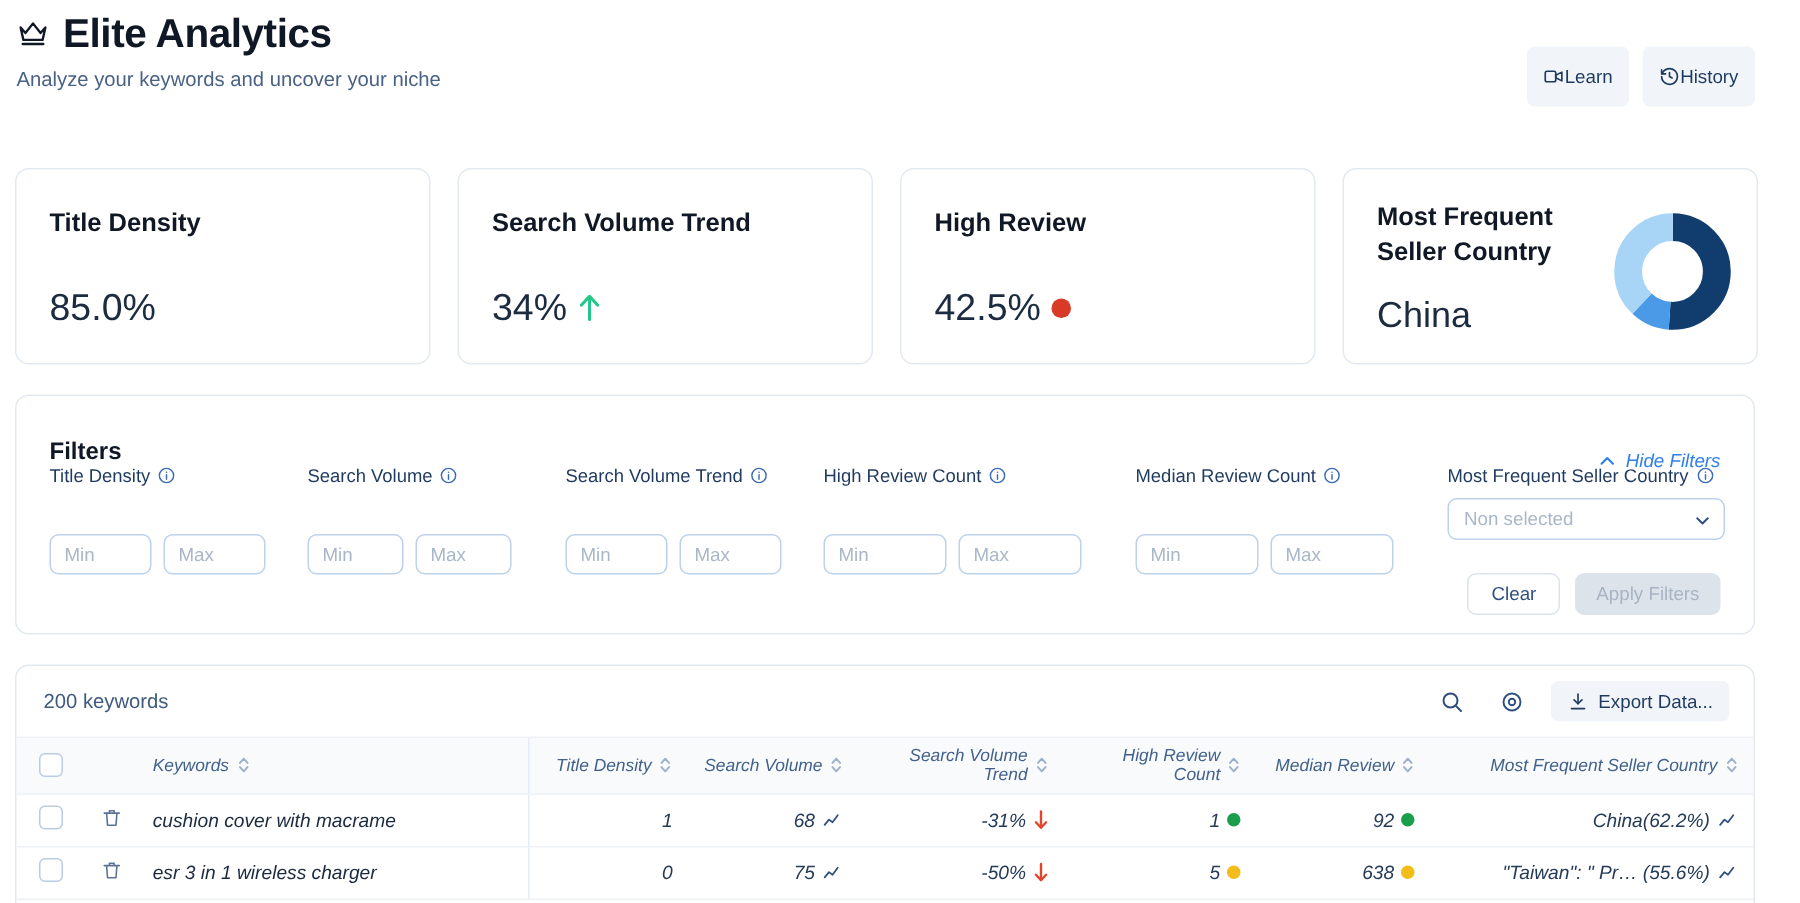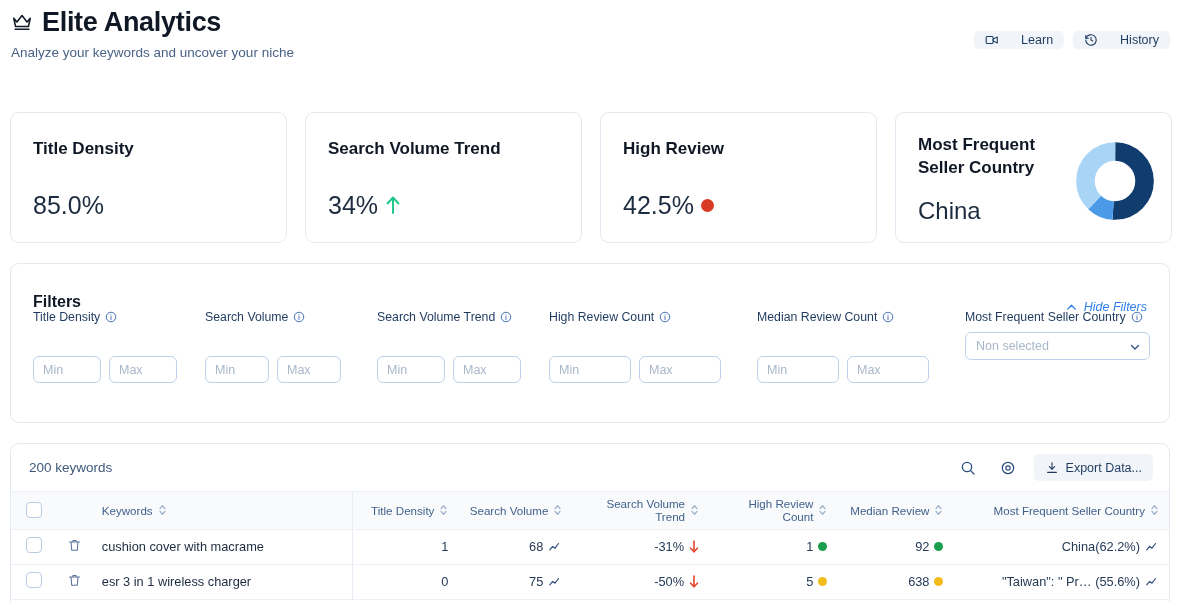--- a/index.html
+++ b/index.html
@@ -14,22 +14,22 @@
 
   
   .header { position: absolute; left: 0; top: 0; width: 1200px; height: 92px; }
   .title-row { position: absolute; left: 11px; top: 6px; display: flex; align-items: center; gap: 9px; }
   .crown-icon { width: 22px; height: 22px; display: block; color: #101826; }
   .app-title { font-size: 27px; font-weight: bold; color: #101826; letter-spacing: -0.3px; line-height: 32px; }
   .subtitle { position: absolute; left: 11px; top: 45px; font-size: 13.5px; color: #4a6285; font-weight: normal; }
 
   .header-actions { position: absolute; right: 30px; top: 31px; display: flex; gap: 9px; }
   .hbtn {
-    display: flex; align-items: center; gap: 22px;
-    height: 18px; padding: 0 11px;
+    display: flex; align-items: center; gap: 0;
+    height: 40px; padding: 0 11px;
     background: #f1f5f9; border: none; border-radius: 5px;
     font-size: 12.5px; color: #1f3a5f; font-family: inherit; cursor: pointer;
   }
   .hbtn svg { width: 14px; height: 14px; display: block; }
 
   
   .cards { position: absolute; left: 10px; top: 112px; width: 1160px; height: 131px; display: flex; gap: 18px; }
   .card {
     background: #fff; border: 1px solid #e3e9f0; border-radius: 9px;
     width: 277px; height: 131px; position: relative; flex: none;
@@ -114,21 +114,21 @@
   .toolbar-right { position: absolute; right: 16px; top: 10px; display: flex; gap: 12px; }
   .ticon { width: 28px; height: 28px; display: flex; align-items: center; justify-content: center; background: none; border: none; cursor: pointer; color: #2f4f7f; }
   .ticon svg { width: 16px; height: 16px; display: block; }
   .export-btn {
     display: flex; align-items: center; gap: 7px; height: 27px; padding: 0 11px;
     background: #f1f5f9; border: none; border-radius: 5px;
     font-size: 12.5px; color: #1f3a5f; font-family: inherit; cursor: pointer;
   }
   .export-btn svg { width: 14px; height: 14px; display: block; }
 
-  table { width: 1158px; border-collapse: collapse; table-layout: fixed; }
+  table { width: 1158px; border-collapse: collapse; table-layout: fixed; font-style: italic; }
   thead tr { height: 37px; background: #f8fafc; }
   th {
     font-size: 11.6px; font-weight: normal; color: #42618b;
     text-align: right; padding: 0 10px; vertical-align: middle;
     border-bottom: 1px solid #eef2f6;
   }
   th .th-inner { display: flex; align-items: center; gap: 5px; justify-content: flex-end; }
   th.left .th-inner { justify-content: flex-start; }
   .sort-icon { width: 9px; height: 12px; display: block; flex: none; color: #9db1ca; }
   .col-check { width: 44px; }
@@ -331,20 +331,24 @@
           <select class="fsel">
             <option>Non selected</option>
           </select>
           <svg class="sel-chevron" viewBox="0 0 24 24" fill="none" stroke="currentColor" stroke-width="2.6">
             <path d="M5 9l7 7 7-7" stroke-linecap="round" stroke-linejoin="round"></path>
           </svg>
         </div>
       </div>
     </div>
 
+    <div class="filter-buttons">
+      <button class="btn-clear">Clear</button>
+      <button class="btn-apply">Apply Filters</button>
+    </div>
   </div>
 
   <div class="table-card">
 
     <div class="table-toolbar">
       <div class="kw-count">200 keywords</div>
       <div class="toolbar-right">
         <button class="ticon">
           <svg viewBox="0 0 24 24" fill="none" stroke="currentColor" stroke-width="2">
             <circle cx="10.5" cy="10.5" r="7"></circle>

